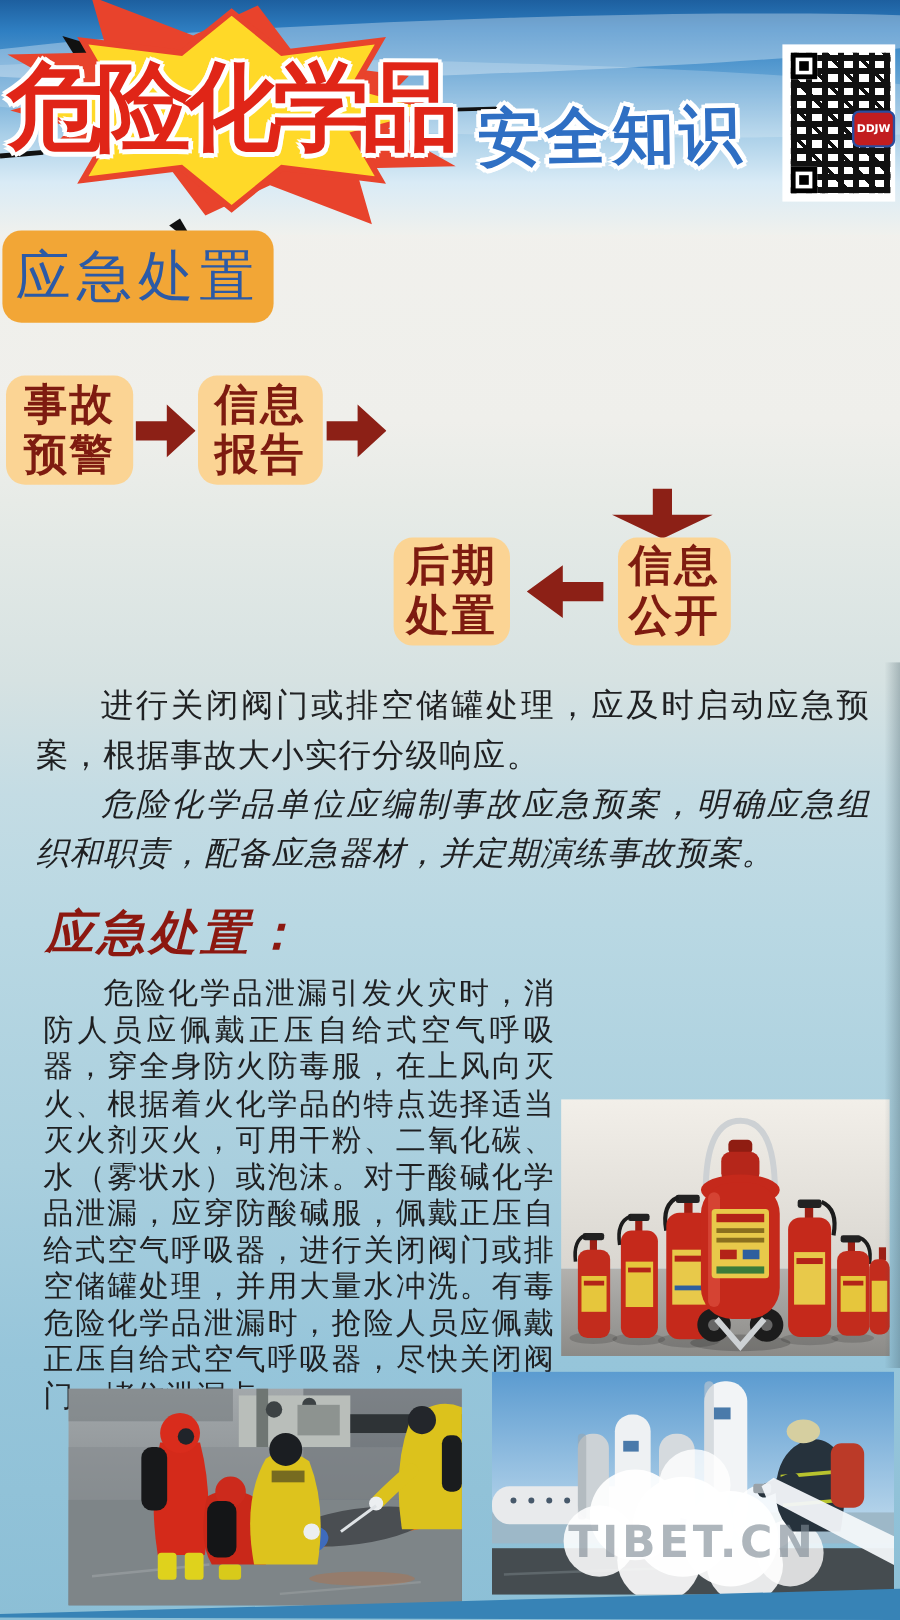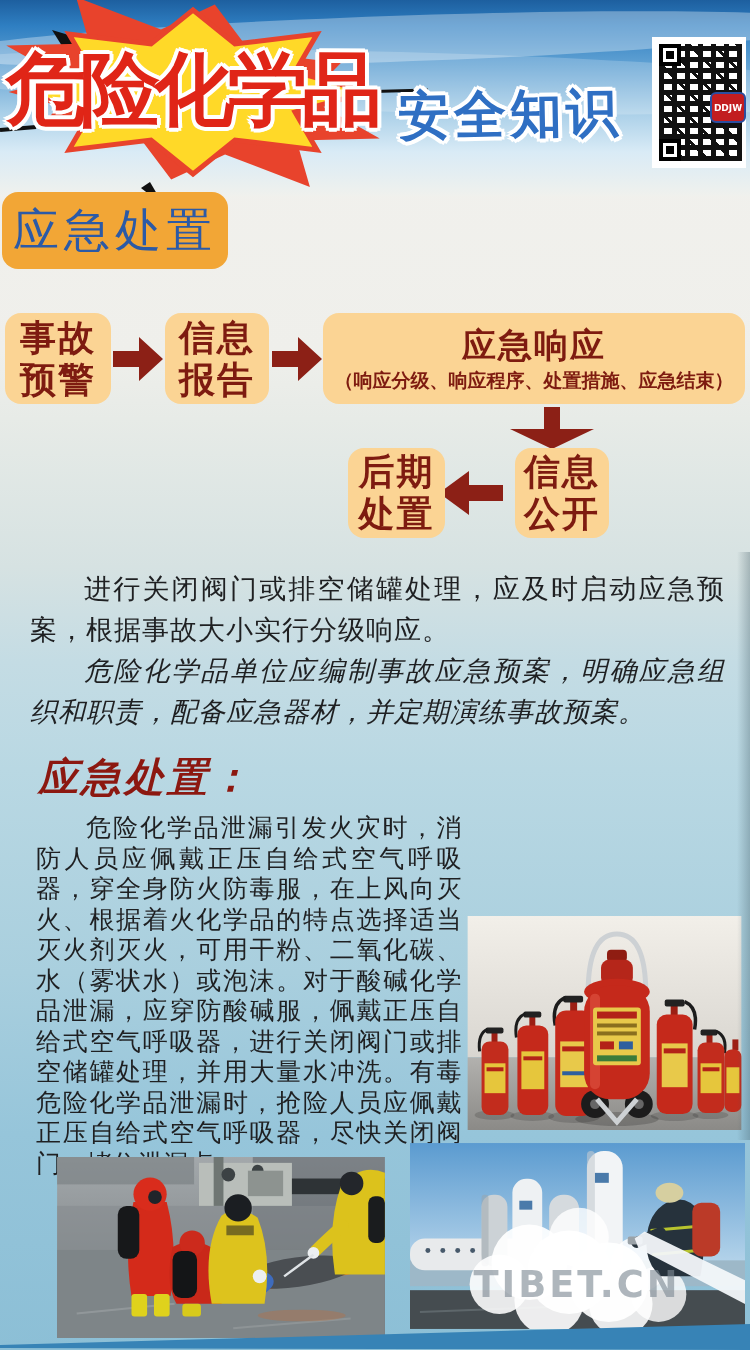--- a/index.html
+++ b/index.html
@@ -53,21 +53,21 @@
   
   .fbox{position:absolute;background:#fbd494;border-radius:16px;color:#7e1b10;font-weight:bold;
     display:flex;flex-direction:column;align-items:center;justify-content:center;text-align:right;}
   .fbox .l{font-size:36px;line-height:42px;letter-spacing:2px;}
   .b1{left:5px;top:313px;width:106px;height:91px;}
   .b2{left:165px;top:313px;width:104px;height:91px;}
   .b3{left:323px;top:313px;width:422px;height:91px;}
   .b3 .t{font-size:34px;line-height:40px;letter-spacing:2px;}
   .b3 .s{font-size:19px;line-height:26px;letter-spacing:0;margin-top:2px;white-space:nowrap;}
   .b4{left:515px;top:448px;width:94px;height:90px;}
-  .b5{left:348px;top:448px;width:97px;height:90px;}
+  .b5{left:328px;top:448px;width:97px;height:90px;}
   .arrow{position:absolute;}
   
   .para{position:absolute;left:30px;width:695px;color:#1f2022;font-size:27px;line-height:41px;
     letter-spacing:1px;text-indent:2em;text-align:justify;}
   .p1{top:568px;} .p2{top:650px;font-style:italic;}
   
   .em-heading{position:absolute;left:38px;top:750px;color:#8c1810;font-size:40px;font-weight:bold;
     font-style:italic;letter-spacing:3px;}
   .em-body{position:absolute;left:36px;top:813px;width:426px;color:#1f2022;font-size:25px;line-height:30.5px;
     letter-spacing:.5px;text-indent:2em;text-align:justify;}
@@ -127,24 +127,20 @@
 
   <div class="fbox b2">
     <span class="l">信息</span>
     <span class="l">报告</span>
   </div>
 
   <svg class="arrow" style="left:272px;top:336px;" width="50" height="46" viewBox="0 0 50 46">
     <polygon points="0,15 26,15 26,1 50,23 26,45 26,31 0,31" fill="#8c2016"></polygon>
   </svg>
 
-  <div class="fbox b3">
-    <span class="t">应急响应</span>
-    <span class="s">（响应分级、响应程序、处置措施、应急结束）</span>
-  </div>
 
   <svg class="arrow" style="left:510px;top:407px;" width="84" height="42" viewBox="0 0 84 42">
     <polygon points="34,0 50,0 50,22 84,22 42,42 0,22 34,22" fill="#8c2016"></polygon>
   </svg>
 
   <div class="fbox b4">
     <span class="l">信息</span>
     <span class="l">公开</span>
   </div>
 

